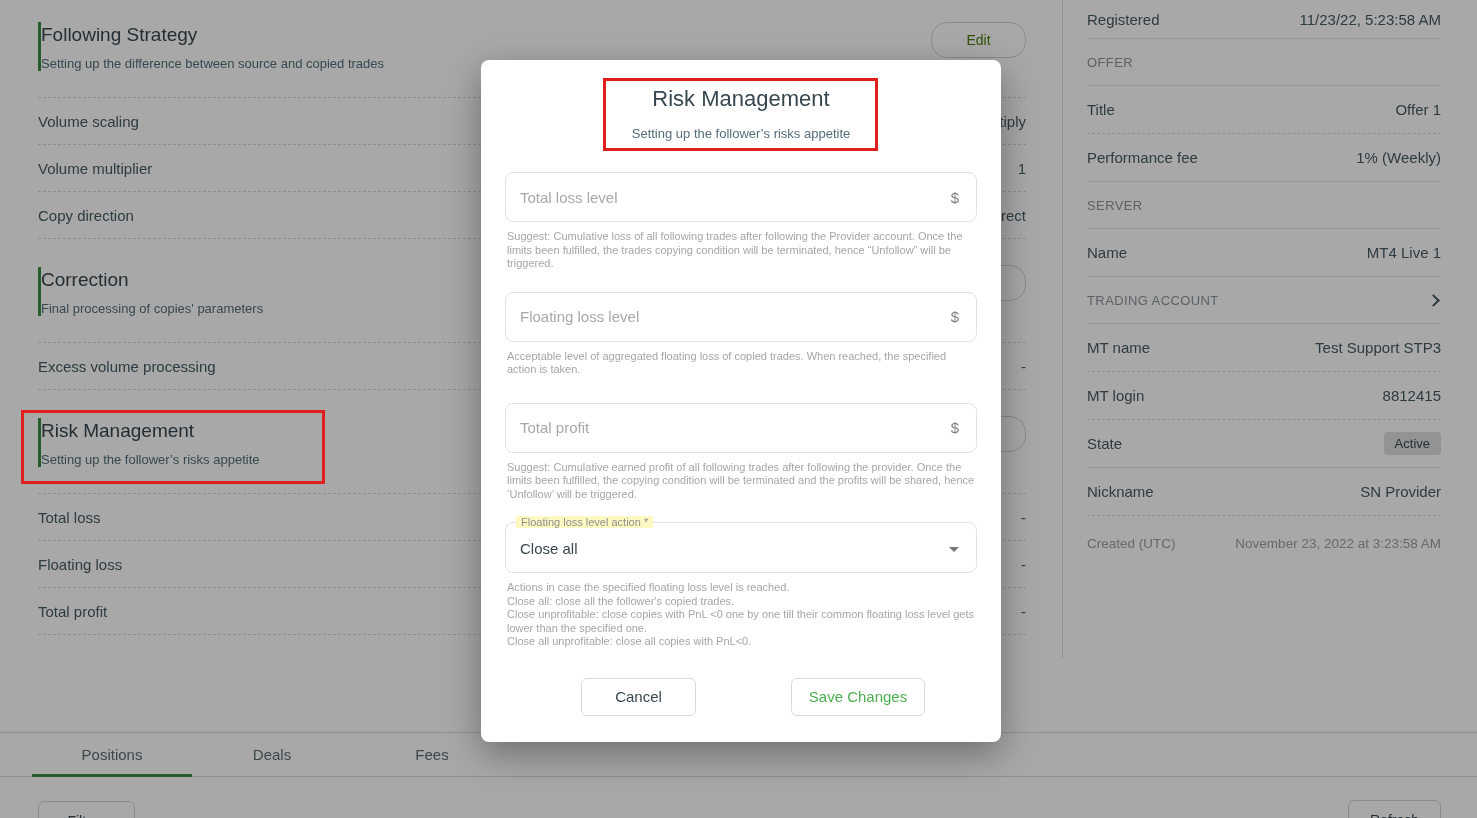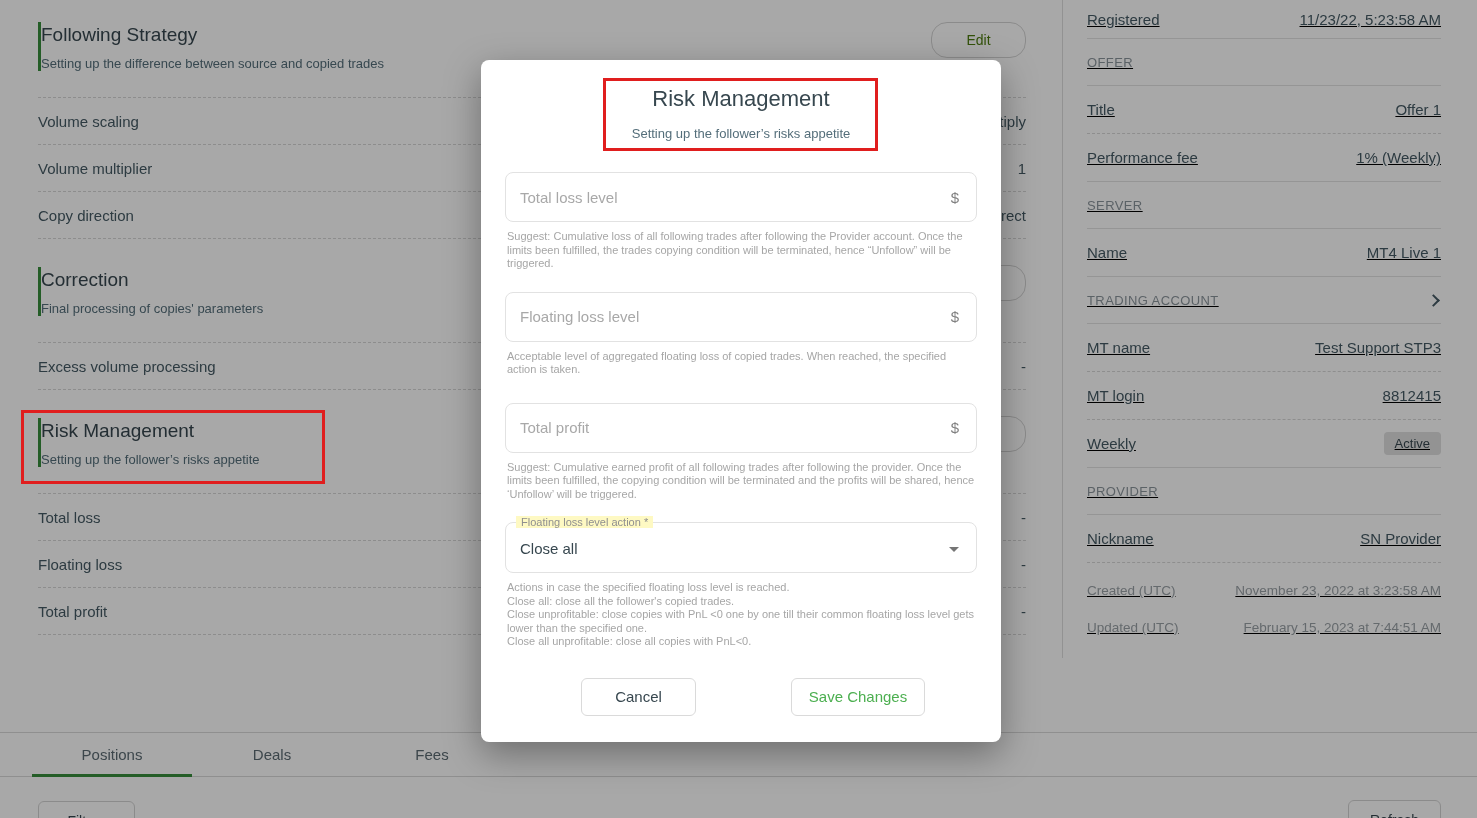--- a/index.html
+++ b/index.html
@@ -32,21 +32,21 @@
                        height:3px; background:#388e3c; }
   .corner-btn { position:absolute; height:40px; background:#fff; border:1px solid #d4d4d4;
                 border-radius:6px; font-size:14px; color:#37474f; cursor:pointer;
                 display:flex; align-items:center; justify-content:center;
                 font-family:"Liberation Sans",sans-serif; }
   .filters-btn { left:38px; top:801px; width:97px; }
   .refresh-btn { left:1348px; top:800px; width:93px; }
 
   
   .v-divider { position:absolute; left:1062px; top:0; width:1px; height:658px; background:#dedede; }
-  .sidebar { position:absolute; left:1063px; top:0; width:414px; height:818px; padding:0 36px 16px 24px;text-decoration:underline; }
+  .sidebar { position:absolute; left:1063px; top:0; width:414px; height:818px; padding:0 36px 16px 24px; }
   .srow { height:48px; display:flex; align-items:center; justify-content:space-between;
           font-size:15px; color:#455a64; }
   .srow.first { height:39px; }
   .shead { height:47px; display:flex; align-items:center; justify-content:space-between;
            font-size:13px; color:#8b959c; letter-spacing:.4px; }
   .sep-solid { border-bottom:1px solid #e2e2e2; }
   .sep-dashed { border-bottom:1px dashed #d8d8d8; }
   .badge { background:#dfdfdf; color:#37474f; font-size:13px; border-radius:4px; padding:4px 11px; }
   .chev { width:9px; height:9px; border-top:2px solid #455a64; border-right:2px solid #455a64;
           transform:rotate(45deg); margin-right:3px; }
@@ -199,42 +199,35 @@
 
     <div class="srow sep-dashed">
       <span>MT name</span>
       <span>Test Support STP3</span>
     </div>
     <div class="srow sep-dashed">
       <span>MT login</span>
       <span>8812415</span>
     </div>
     <div class="srow sep-solid">
-      <span>Weekly</span>
+      <span>State</span>
       <span class="badge">Active</span>
     </div>
 
-    <div class="shead sep-solid">
-      <span>PROVIDER</span>
-    </div>
 
     <div class="srow sep-dashed">
       <span>Nickname</span>
       <span>SN Provider</span>
     </div>
 
     <div class="smeta">
       <div class="mline">
         <span>Created (UTC)</span>
         <span>November 23, 2022 at 3:23:58 AM</span>
       </div>
-      <div class="mline">
-        <span>Updated (UTC)</span>
-        <span>February 15, 2023 at 7:44:51 AM</span>
-      </div>
     </div>
 
   </aside>
 
   <div class="overlay"></div>
 
   <div class="modal">
     <div class="m-title">Risk Management</div>
     <div class="m-sub">Setting up the follower’s risks appetite</div>
 

